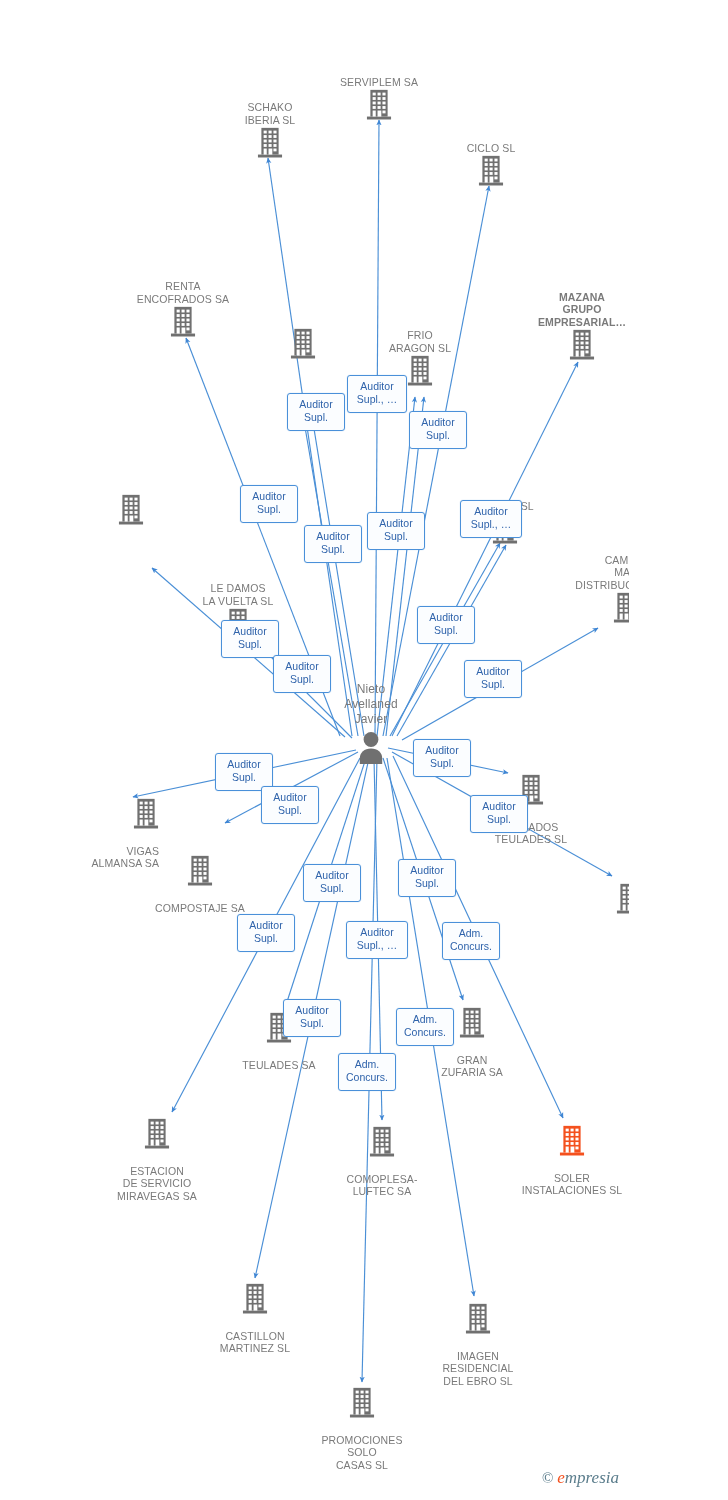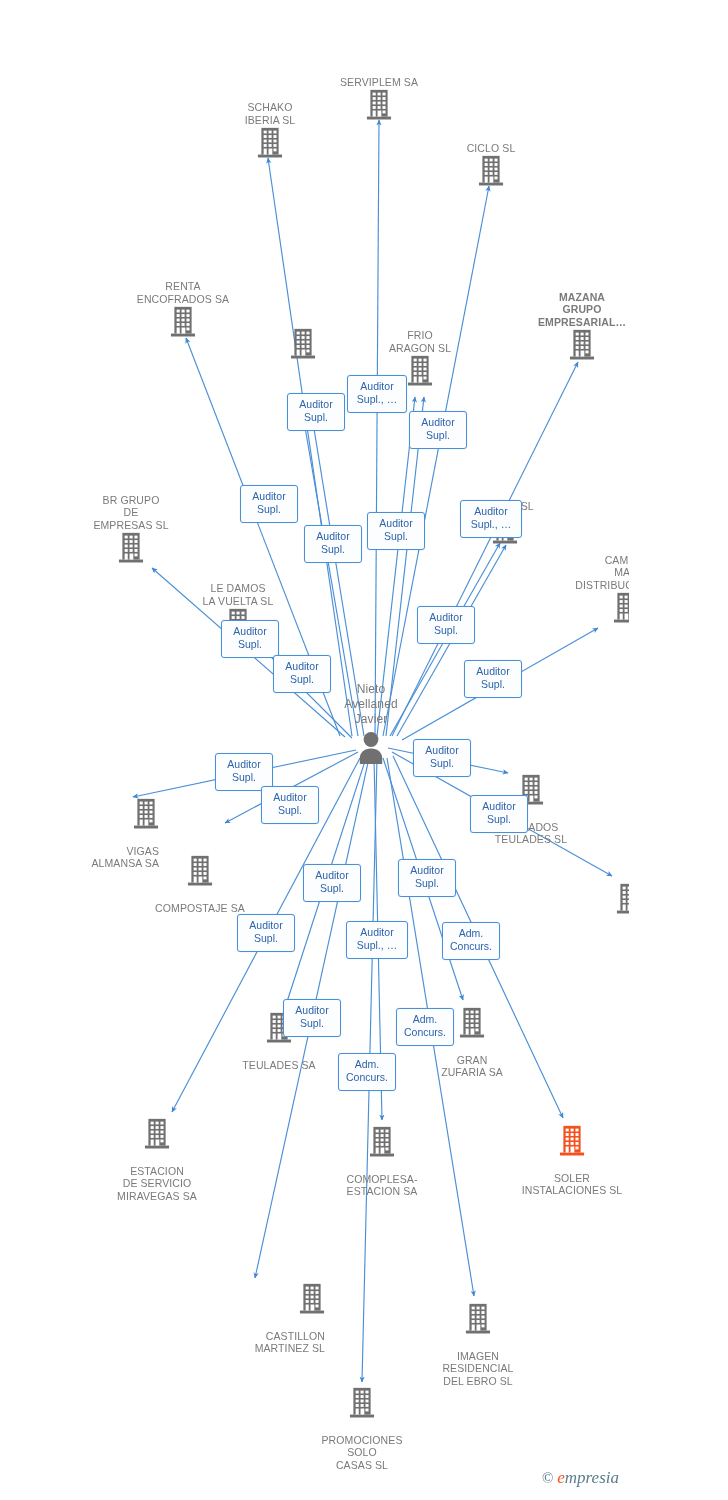--- a/index.html
+++ b/index.html
@@ -289,23 +289,20 @@
             <rect x="19" y="14.6" width="3.6" height="3.3" fill="#ffffff"></rect>
             <rect x="7.6" y="19.8" width="3.6" height="3.3" fill="#ffffff"></rect>
             <rect x="13.3" y="19.8" width="3.6" height="3.3" fill="#ffffff"></rect>
             <rect x="19" y="19.8" width="3.6" height="3.3" fill="#ffffff"></rect>
             <rect x="7.6" y="25" width="3.6" height="7" fill="#ffffff"></rect>
             <rect x="13.3" y="25" width="4.4" height="7" fill="#ffffff"></rect>
             <rect x="19" y="25" width="3.6" height="3.3" fill="#ffffff"></rect>
           </svg></span>
       </div>
       <div class="node above" style="left: 131px; top: 493.8px;">
-        <span class="cap">BR GRUPO
-DE
-EMPRESAS SL</span>
         <span class="glyph"><svg width="26" height="31" viewBox="0 0 30 36">
             <rect x="5" y="1" width="20" height="31" fill="#707070"></rect>
             <rect x="1" y="32" width="28" height="3.4" fill="#707070"></rect>
             <rect x="7.6" y="4.2" width="3.6" height="3.3" fill="#ffffff"></rect>
             <rect x="13.3" y="4.2" width="3.6" height="3.3" fill="#ffffff"></rect>
             <rect x="19" y="4.2" width="3.6" height="3.3" fill="#ffffff"></rect>
             <rect x="7.6" y="9.4" width="3.6" height="3.3" fill="#ffffff"></rect>
             <rect x="13.3" y="9.4" width="3.6" height="3.3" fill="#ffffff"></rect>
             <rect x="19" y="9.4" width="3.6" height="3.3" fill="#ffffff"></rect>
             <rect x="7.6" y="14.6" width="3.6" height="3.3" fill="#ffffff"></rect>
@@ -561,23 +558,23 @@
             <rect x="13.3" y="14.6" width="3.6" height="3.3" fill="#ffffff"></rect>
             <rect x="19" y="14.6" width="3.6" height="3.3" fill="#ffffff"></rect>
             <rect x="7.6" y="19.8" width="3.6" height="3.3" fill="#ffffff"></rect>
             <rect x="13.3" y="19.8" width="3.6" height="3.3" fill="#ffffff"></rect>
             <rect x="19" y="19.8" width="3.6" height="3.3" fill="#ffffff"></rect>
             <rect x="7.6" y="25" width="3.6" height="7" fill="#ffffff"></rect>
             <rect x="13.3" y="25" width="4.4" height="7" fill="#ffffff"></rect>
             <rect x="19" y="25" width="3.6" height="3.3" fill="#ffffff"></rect>
           </svg></span>
         <span class="cap">COMOPLESA-
-ESTACION SA</span>
-      </div>
-      <div class="node" style="left: 255px; top: 1283px; text-align: right;">
+LUFTEC SA</span>
+      </div>
+      <div class="node" style="left: 255px; top: 1283px;">
         <span class="glyph"><svg width="26" height="31" viewBox="0 0 30 36">
             <rect x="5" y="1" width="20" height="31" fill="#707070"></rect>
             <rect x="1" y="32" width="28" height="3.4" fill="#707070"></rect>
             <rect x="7.6" y="4.2" width="3.6" height="3.3" fill="#ffffff"></rect>
             <rect x="13.3" y="4.2" width="3.6" height="3.3" fill="#ffffff"></rect>
             <rect x="19" y="4.2" width="3.6" height="3.3" fill="#ffffff"></rect>
             <rect x="7.6" y="9.4" width="3.6" height="3.3" fill="#ffffff"></rect>
             <rect x="13.3" y="9.4" width="3.6" height="3.3" fill="#ffffff"></rect>
             <rect x="19" y="9.4" width="3.6" height="3.3" fill="#ffffff"></rect>
             <rect x="7.6" y="14.6" width="3.6" height="3.3" fill="#ffffff"></rect>

